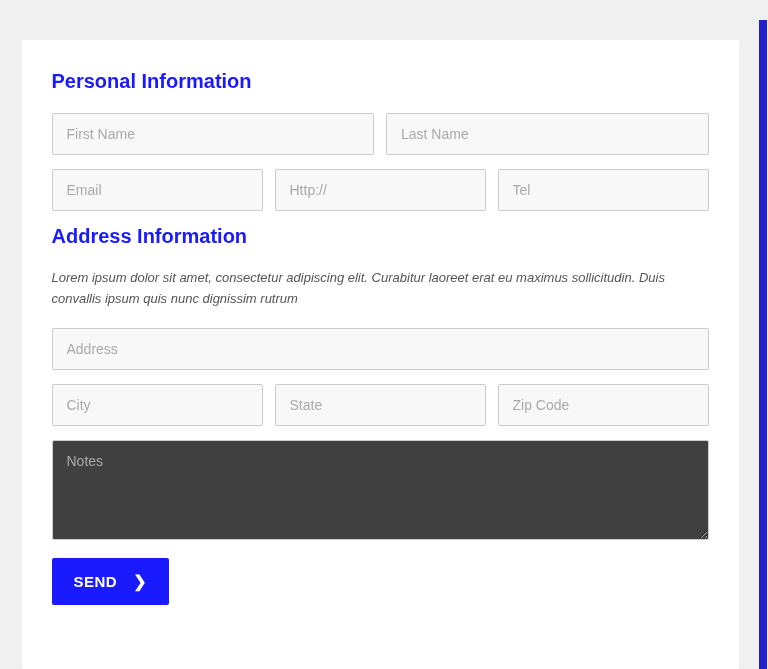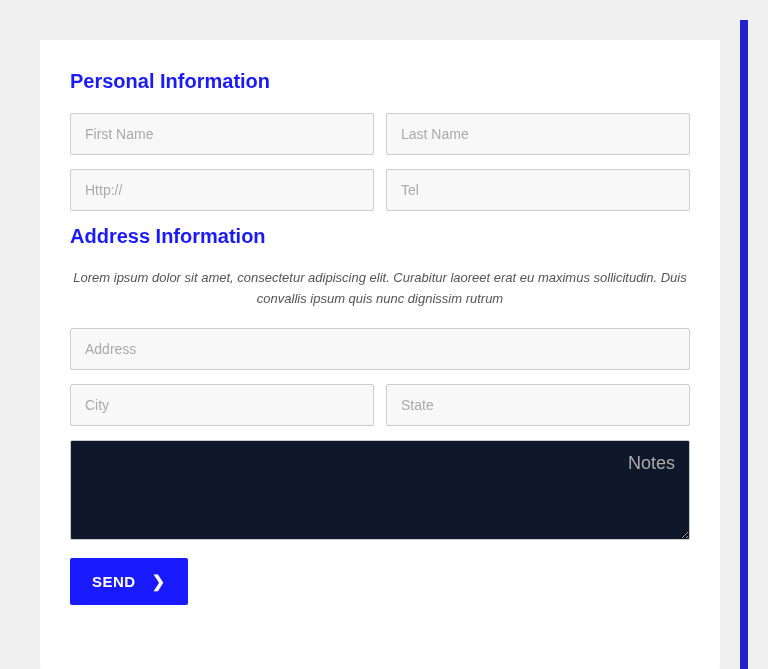--- a/index.html
+++ b/index.html
@@ -71,37 +71,35 @@
     .form-input::placeholder {
       color: #aaaaaa;
     }
 
     .description-text {
       font-size: 13px;
       color: #555555;
       line-height: 1.6;
       margin-bottom: 18px;
       font-style: italic;
-      text-align: center;
     }
 
     .notes-textarea {
       width: 100%;
       padding: 12px 14px;
       border: 1px solid #cccccc;
-      background-color: #0f172a;
-      font-size: 18px;
+      background-color: #404040;
+      font-size: 14px;
       color: #999;
       outline: none;
       border-radius: 2px;
       resize: vertical;
       min-height: 100px;
       font-family: Arial, sans-serif;
       margin-bottom: 14px;
-      text-align: right;
     }
 
     .notes-textarea::placeholder {
       color: #aaaaaa;
     }
 
     .send-button {
       display: inline-flex;
       align-items: center;
       gap: 16px;
@@ -133,36 +131,38 @@
   <div class="form-container">
 
     <h2 class="section-title">Personal Information</h2>
 
     <div class="form-row">
       <input type="text" class="form-input" placeholder="First Name" style="">
       <input type="text" class="form-input" placeholder="Last Name" style="">
     </div>
 
     <div class="form-row">
+      <input type="email" class="form-input" placeholder="Email" style="">
       <input type="url" class="form-input" placeholder="Http://" style="">
       <input type="tel" class="form-input" placeholder="Tel" style="">
     </div>
 
     <div class="shipping-section">
       <h2 class="section-title">Address Information</h2>
 
       <p class="description-text">Lorem ipsum dolor sit amet, consectetur adipiscing elit. Curabitur laoreet erat eu maximus sollicitudin. Duis convallis ipsum quis nunc dignissim rutrum</p>
 
       <div class="form-row">
         <input type="text" class="form-input" placeholder="Address" style="">
       </div>
 
       <div class="form-row">
         <input type="text" class="form-input" placeholder="City" style="">
         <input type="text" class="form-input" placeholder="State" style="">
+        <input type="text" class="form-input" placeholder="Zip Code" style="">
       </div>
 
       <textarea class="notes-textarea" placeholder="Notes" style=""></textarea>
 
       <button class="send-button">
         <span>SEND</span>
         <span class="chevron-icon">❯</span>
       </button>
     </div>
 

